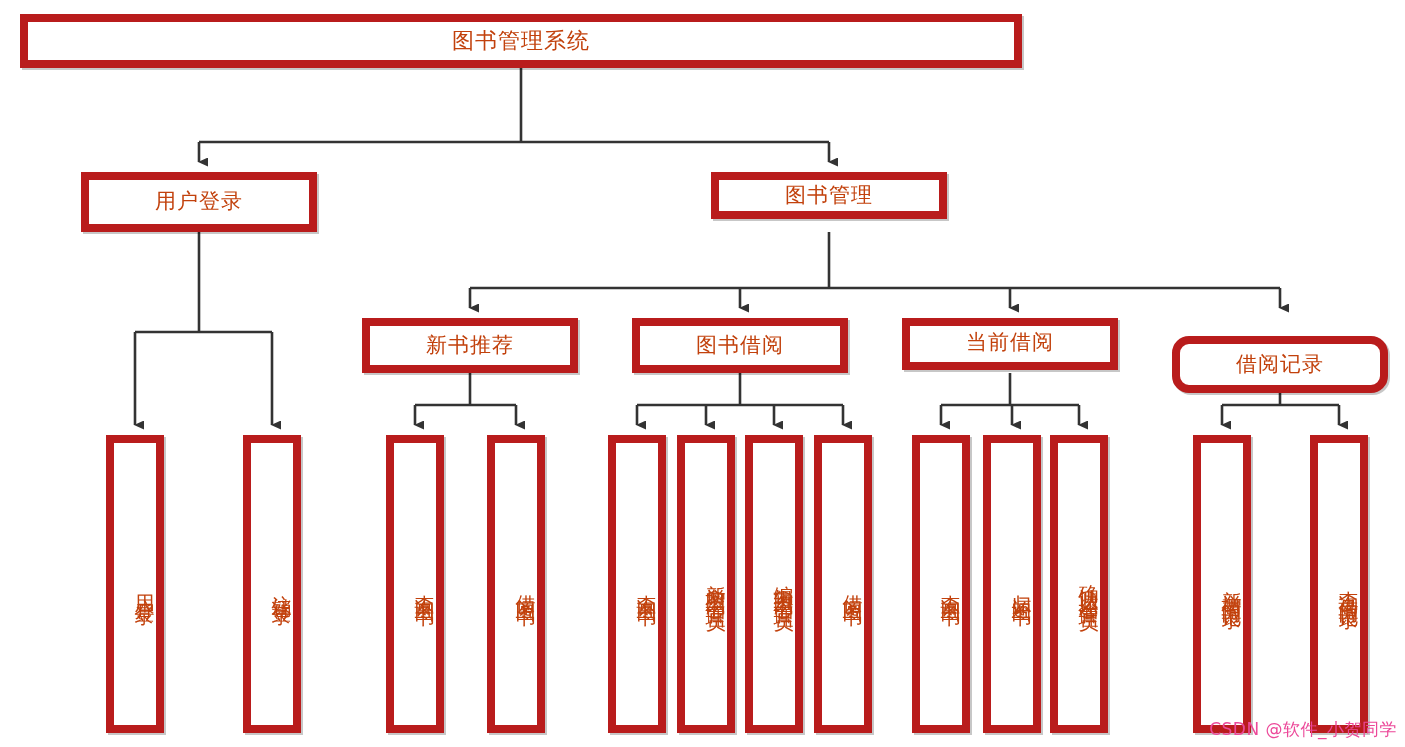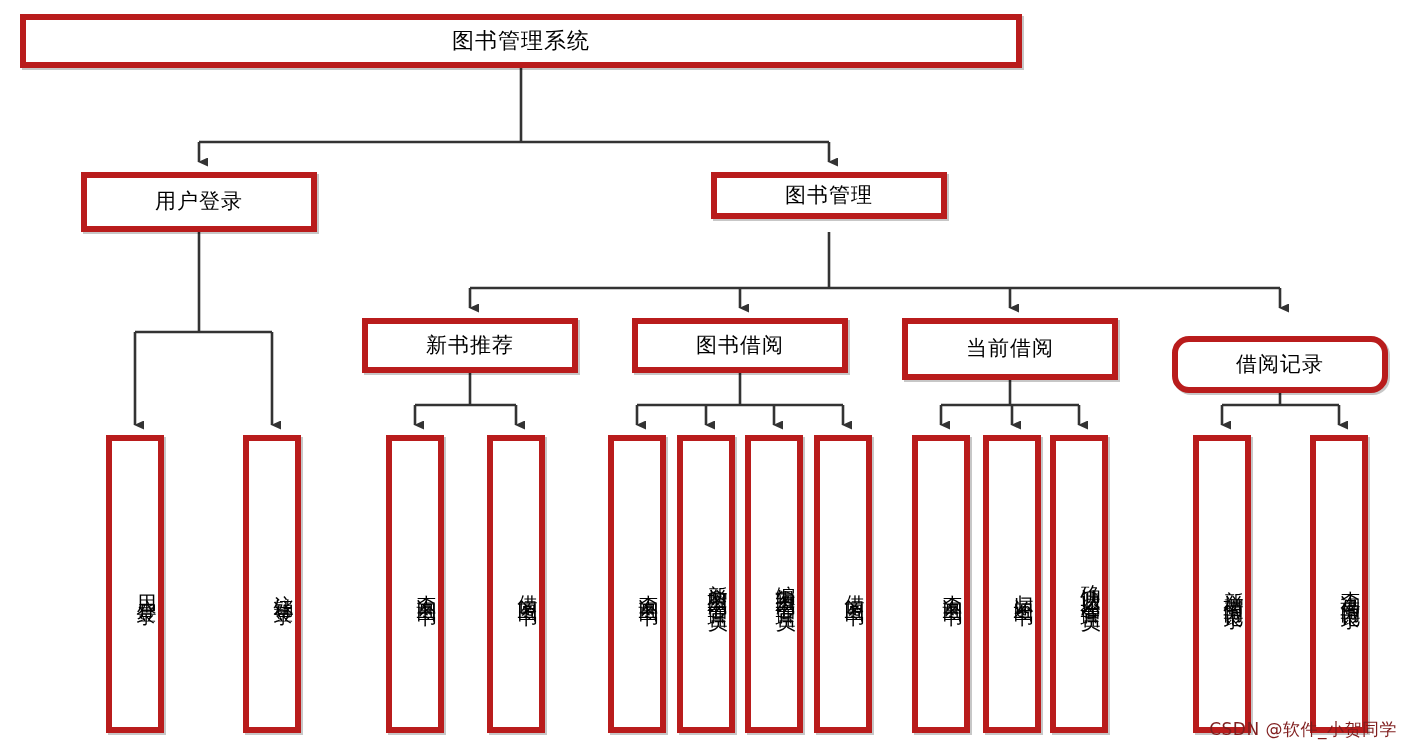--- a/index.html
+++ b/index.html
@@ -22,26 +22,26 @@
     left: 0;
     top: 0;
     width: 1405px;
     height: 747px;
     pointer-events: none;
   }
   .node {
     position: absolute;
     box-sizing: border-box;
     background: #ffffff;
-    border: 6px solid #b91c1c;
+    border: 8px solid #b91c1c;
     box-shadow: 2px 2px 0 rgba(0,0,0,0.22);
     display: flex;
     align-items: center;
     justify-content: center;
-    color: #000000;
+    color: #c2410c;
   }
   .node.horiz {
     font-size: 21px;
     letter-spacing: 1px;
     line-height: 1.2;
   }
   .node.root {
     font-size: 22px;
   }
   .node.vert {
@@ -57,21 +57,21 @@
   .node.vert .vlabel {
     writing-mode: vertical-rl;
     text-orientation: upright;
     white-space: nowrap;
   }
   .watermark {
     position: absolute;
     right: 8px;
     bottom: 6px;
     font-size: 17px;
-    color: #7f1d1d;
+    color: #ec4899;
     letter-spacing: 0.5px;
     white-space: nowrap;
   }
 </style>
 </head>
 <body>
 
 <div id="canvas">
   <svg id="edges" viewBox="0 0 1405 747">
     <defs>
@@ -124,21 +124,21 @@
       </div>
       <div class="node horiz" style="left: 711px; top: 172px; width: 236px; height: 47px;">
         <span class="hlabel">图书管理</span>
       </div>
       <div class="node horiz" style="left: 362px; top: 318px; width: 216px; height: 55px; text-align: center;">
         <span class="hlabel">新书推荐</span>
       </div>
       <div class="node horiz" style="left: 632px; top: 318px; width: 216px; height: 55px;">
         <span class="hlabel">图书借阅</span>
       </div>
-      <div class="node horiz" style="left: 902px; top: 318px; width: 216px; height: 62px;">
+      <div class="node horiz" style="left: 902px; top: 318px; width: 216px; height: 52px; font-family: Liberation Mono, monospace;">
         <span class="hlabel">当前借阅</span>
       </div>
       <div class="node horiz" style="left: 1172px; top: 336px; width: 216px; height: 57px; border-radius: 17px;">
         <span class="hlabel">借阅记录</span>
       </div>
       <div class="node vert" style="left: 106px; top: 435px; width: 58px; height: 298px;">
         <span class="vlabel">用户登录</span>
       </div>
       <div class="node vert" style="left: 243px; top: 435px; width: 58px; height: 298px;">
         <span class="vlabel">注销登录</span>

